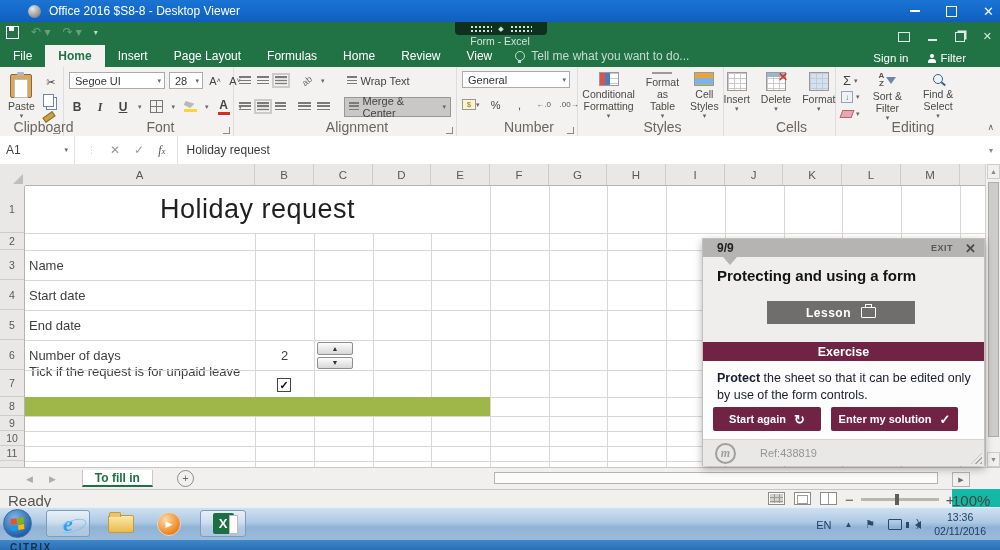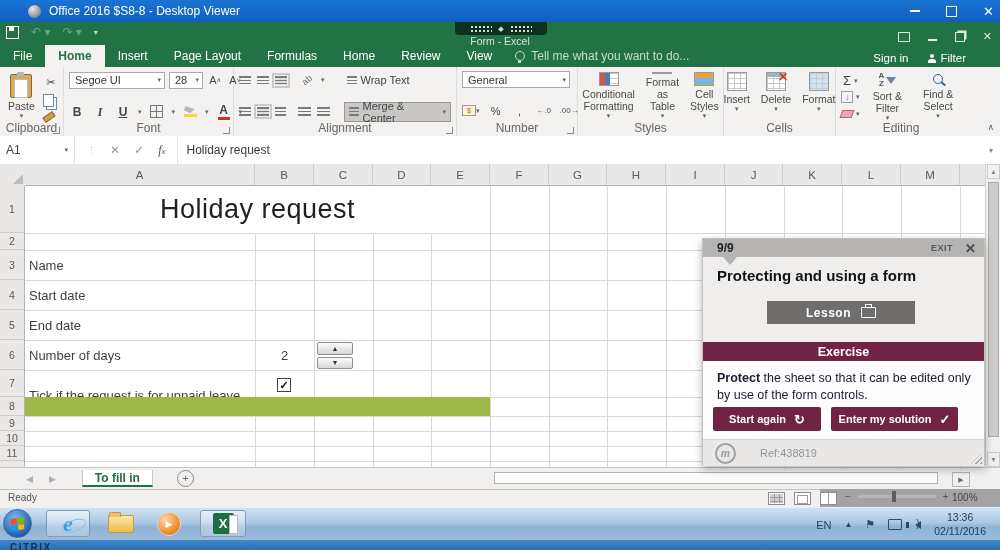--- a/index.html
+++ b/index.html
@@ -1,17 +1,17 @@
 <!DOCTYPE html>
 <html><head>
 <meta charset="utf-8">
 <style>
   html,body{margin:0;padding:0;}
   body{width:1000px;height:550px;overflow:hidden;font-family:"Liberation Sans",sans-serif;-webkit-font-smoothing:antialiased;}
-  #screen{position:relative;width:1000px;height:550px;background:#a3a3a3;overflow:hidden;text-decoration:underline;}
+  #screen{position:relative;width:1000px;height:550px;background:#14b8a6;overflow:hidden;text-decoration:underline;}
 
   
   .citrix-bar{position:absolute;left:0;top:0;width:1000px;height:22px;background:linear-gradient(#1a74d4,#0f5fc0);display:flex;align-items:center;color:#fff;font-size:12px;}
   .citrix-ico{width:13px;height:13px;border-radius:50%;background:radial-gradient(circle at 35% 30%,#e8e8e8,#9a9a9a 60%,#6a6a6a);margin:0 8px 0 28px;}
   .winbtns{position:absolute;right:6px;top:0;height:22px;display:flex;align-items:center;gap:26px;}
   .wb{color:#fff;font-size:11px;line-height:1;cursor:default;}
   .wb-min{width:10px;height:2px;background:#fff;}
   .wb-max{width:9px;height:9px;border:1.5px solid #fff;}
   .wb-x{font-size:13px;}
 
@@ -36,23 +36,23 @@
   .bulb{width:8px;height:8px;border:1.5px solid #c5dcd0;border-radius:50%;position:relative;}
   .bulb::after{content:"";position:absolute;left:2px;top:8px;width:3px;height:3px;background:#c5dcd0;}
   .account{position:absolute;right:10px;bottom:3px;display:flex;gap:20px;align-items:center;color:#fff;font-size:11.5px;}
   .person{display:inline-block;width:8px;height:8px;position:relative;margin-right:4px;}
   .person::before{content:"";position:absolute;left:2px;top:0;width:4px;height:4px;border-radius:50%;background:#fff;}
   .person::after{content:"";position:absolute;left:0;top:4.5px;width:8px;height:4px;border-radius:3px 3px 0 0;background:#fff;}
 
   
   .ribbon{position:absolute;left:0;top:67px;width:1000px;height:69px;background:#f3f2f1;border-bottom:1px solid #d8d6d4;display:flex;}
   .rgroup{position:relative;border-right:1px solid #ddd;padding:4px 5px 15px;box-sizing:border-box;display:flex;gap:5px;}
-  .glabel{position:absolute;bottom:1px;left:0;width:100%;text-align:center;font-size:12px;color:#696661;}
+  .glabel{position:absolute;bottom:1px;left:12px;width:100%;text-align:center;font-size:14px;color:#696661;}
   .launcher{position:absolute;bottom:2px;right:3px;width:6px;height:6px;border-right:1px solid #8a8a8a;border-bottom:1px solid #8a8a8a;}
-  .colstack{display:flex;flex-direction:column;justify-content:flex-start;gap:13px;}
+  .colstack{display:flex;flex-direction:column;justify-content:flex-start;gap:7px;}
   .rowline{display:flex;align-items:center;gap:4px;height:19px;}
   .combo{background:#fff;border:1px solid #ababab;height:17px;display:flex;align-items:center;justify-content:space-between;font-size:11px;color:#333;padding:0 3px 0 5px;box-sizing:border-box;}
   .caret{font-size:7px;color:#666;}
   .smbtn{min-width:16px;height:16px;display:flex;align-items:center;justify-content:center;font-size:11px;color:#444;}
   .stripes{width:12px;height:9px;background:repeating-linear-gradient(#7a7a7a 0 1.5px,transparent 1.5px 3.5px);}
   .stripes.sel{outline:2px solid #cdcbc9;outline-offset:1px;background-color:#e2e0de;}
   .bigbtn{display:flex;flex-direction:column;align-items:center;justify-content:flex-start;font-size:10.5px;color:#4a4a46;text-align:center;line-height:1.15;padding:1px 3px;}
   .bigbtn .bicon{width:18px;height:17px;margin-bottom:2px;}
   .grid-ico{background:
     linear-gradient(#9fb4c8 0 0) 0 0/100% 4px no-repeat,
@@ -127,21 +127,21 @@
   .tabbar{position:absolute;left:0;top:467px;width:1000px;height:22px;background:#f1f0ef;border-top:1px solid #c9c7c5;box-sizing:border-box;display:flex;align-items:center;font-size:12px;}
   .navarrow{color:#adabab;font-size:9px;margin-left:26px;}
   .navarrow+.navarrow{margin-left:16px;}
   .sheettab{margin-left:26px;background:#fff;border:1px solid #c9c7c5;border-top:none;border-bottom:2px solid #1e7145;color:#1e7145;font-weight:bold;padding:2px 12px 1px;height:17px;display:flex;align-items:center;box-sizing:border-box;}
   .addsheet{margin-left:24px;width:15px;height:15px;border:1px solid #8f8d8b;border-radius:50%;color:#6a6a6a;font-size:11px;display:flex;align-items:center;justify-content:center;line-height:1;}
   .hscroll{position:absolute;left:492px;top:3px;width:456px;height:14px;}
   .hthumb{position:absolute;left:2px;top:1px;width:444px;height:12px;background:#fbfbfa;border:1px solid #b5b3b1;box-sizing:border-box;}
   .harrow{position:absolute;left:460px;top:1px;width:16px;height:13px;border:1px solid #b5b3b1;background:#f1f0ef;color:#6a6a6a;font-size:7px;display:flex;align-items:center;justify-content:center;}
 
   
-  .statusbar{position:absolute;left:0;top:489px;width:820px;height:18px;background:#f1f0ef;border-top:1px solid #c6c4c2;box-sizing:border-box;font-size:10px;color:#555;}
+  .statusbar{position:absolute;left:0;top:489px;width:952px;height:18px;background:#f1f0ef;border-top:1px solid #c6c4c2;box-sizing:border-box;font-size:15px;color:#555;}
   .ready{position:absolute;left:8px;top:2px;}
   .vicons{position:absolute;left:768px;top:1.5px;display:flex;gap:9px;}
   .vic{width:17px;height:13px;border:1px solid #8e8c8a;background:#fff;box-sizing:border-box;}
   .vic.active{background:#d2d0ce;box-shadow:inset 0 0 0 1px #fff;}
   .vic.grid4{background:repeating-linear-gradient(#9a9a9a 0 1px,transparent 1px 4px),repeating-linear-gradient(90deg,#9a9a9a 0 1px,transparent 1px 5px),#d2d0ce;}
   .vic.pl::after{content:"";display:block;margin:2px auto 0;width:9px;height:7px;border:1px solid #9a9a9a;background:#fff;}
   .vic.pb{background:linear-gradient(90deg,transparent 7px,#9a9a9a 7px 8px,transparent 8px),#fff;}
   .zoomctl{position:absolute;left:845px;top:1px;display:flex;align-items:center;gap:7px;color:#555;}
   .ztrack{position:relative;width:78px;height:3px;background:#b8b6b4;}
   .zthumb{position:absolute;left:34px;top:-4px;width:4px;height:11px;background:#5f5d5b;}
@@ -457,21 +457,21 @@
         <div class="rh" style="top: 230px; height: 15px;">9</div>
         <div class="rh" style="top: 245px; height: 15px;">10</div>
         <div class="rh" style="top: 260px; height: 15px; text-align: center;">11</div>
       </div>
     <div class="sheetbody" id="sheetbody">
       <div class="sheet-title">Holiday request</div>
       <div class="cell-label" style="top:64px;height:30px">Name</div>
       <div class="cell-label" style="top:94px;height:30px">Start date</div>
       <div class="cell-label" style="top:124px;height:30px">End date</div>
       <div class="cell-label" style="top:154px;height:30px">Number of days</div>
-      <div class="cell-label" style="top:196px;height:27px">Tick if the request is for unpaid leave</div>
+      <div class="cell-label" style="top:172px;height:27px">Tick if the request is for unpaid leave</div>
       <div class="num-val">2</div>
       <div class="chk">
           <span>✓</span>
         </div>
       <div class="spinner">
         <span class="spinbtn">▲</span>
         <span class="spinbtn">▼</span>
       </div>
       <div class="greenrow"></div>
     <div class="gl" style="left: 230px; width: 1px; top: 47px; height: 234px;"></div>

